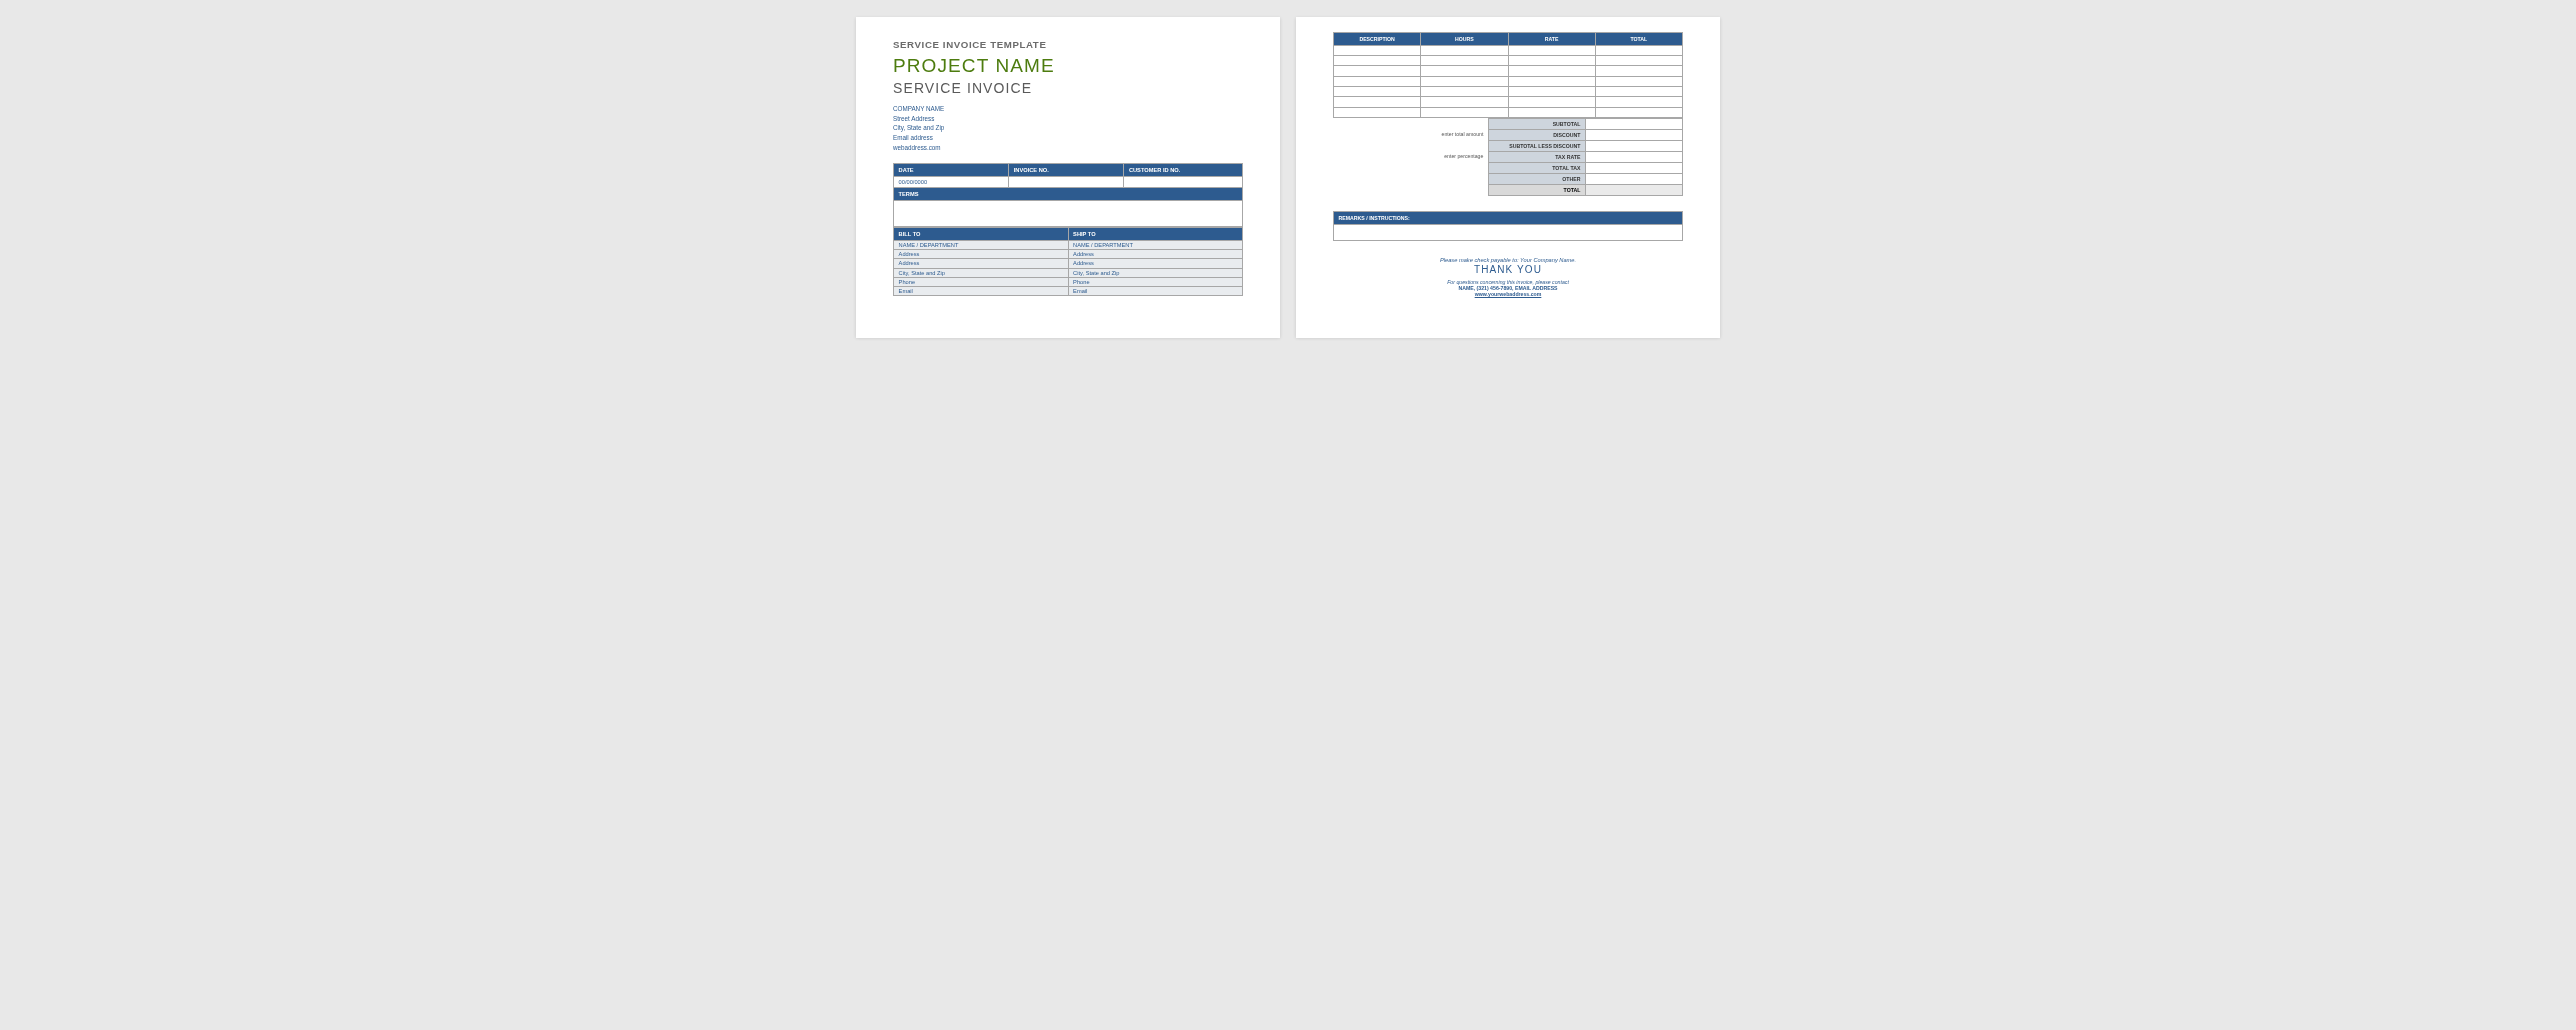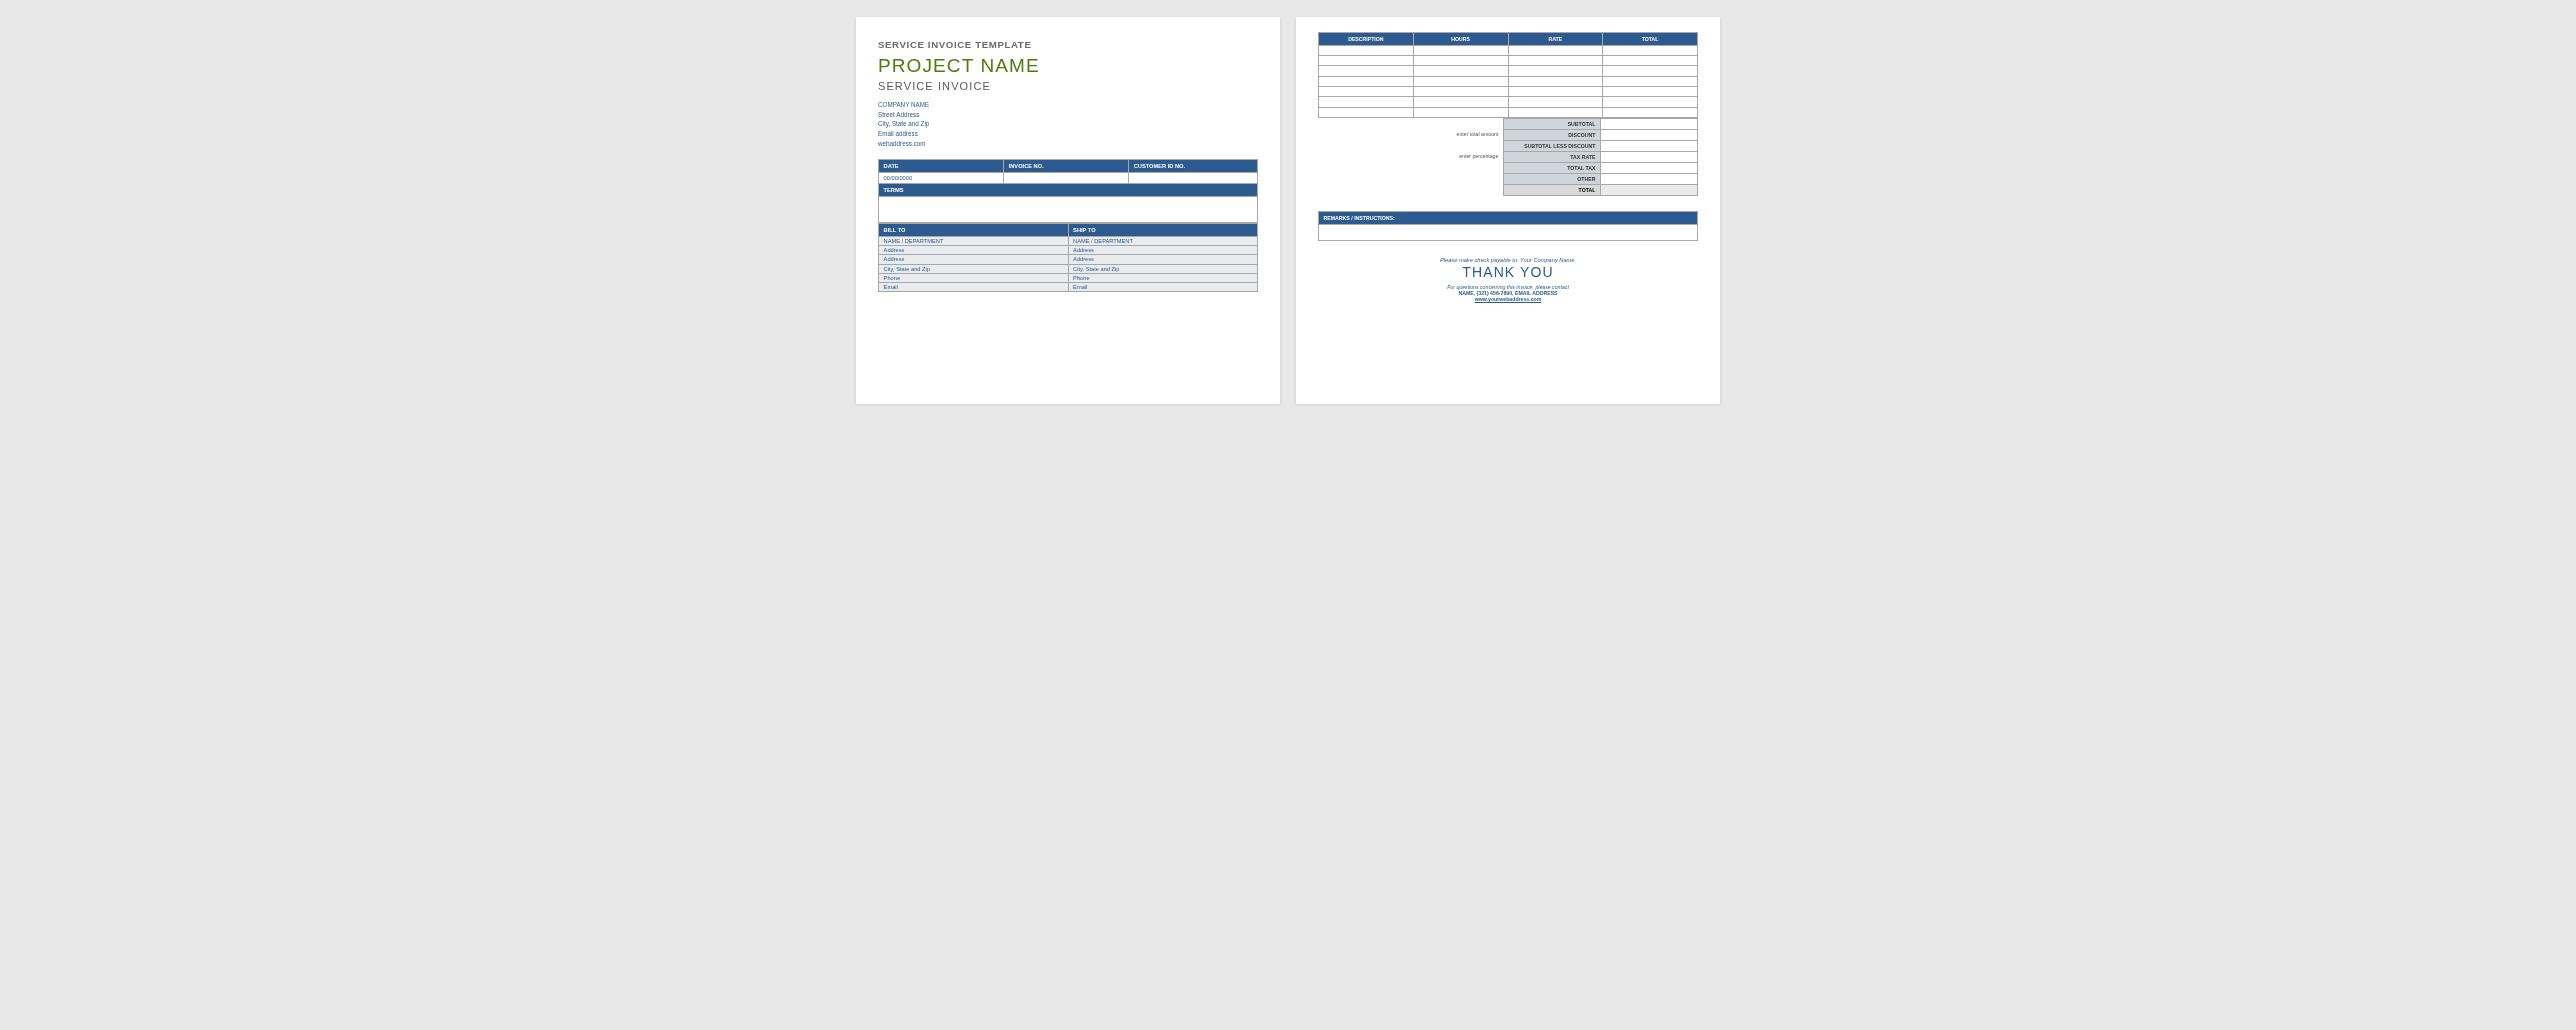--- a/index.html
+++ b/index.html
@@ -7,42 +7,42 @@
     background: #e8e8e8;
     font-family: Arial, Helvetica, sans-serif;
     padding: 17px;
     display: flex;
     gap: 16px;
     justify-content: center;
   }
   .page {
     background: #fff;
     width: 424px;
-    height: 387px;
+    height: 321px;
     box-shadow: 0 1.1px 3.4px rgba(0,0,0,0.15);
-    padding: 22px 22px;
+    padding: 22px 37px;
     position: relative;
   }
   .template-title {
     color: #6b6b6b;
     font-size: 9.7px;
     font-weight: bold;
     letter-spacing: 0.6px;
     margin-bottom: 4.6px;
   }
   .project-name {
     color: #4d7c0f;
     font-size: 19px;
     font-weight: 300;
     letter-spacing: 1.1px;
     margin-bottom: 3.4px;
   }
   .subheading {
     color: #5a5a5a;
-    font-size: 11px;
+    font-size: 14px;
     font-weight: 300;
     letter-spacing: 1.1px;
     margin-bottom: 8px;
   }
   .company-block div {
     color: #2d5b8f;
     font-size: 6.3px;
     line-height: 1.55;
   }
   .info-table, .party-table, .items-table, .summary-table {
@@ -140,21 +140,21 @@
     border-top:none;
     height:16px;
     background:#fff;
   }
   .footer {
     text-align:center;
     color:#2d5b8f;
     margin-top:16px;
   }
   .footer .payable { font-size:5.7px; font-style:italic; }
-  .footer .thankyou { font-size:14px; letter-spacing:1.1px; font-weight:300; margin:1.1px 0 4.6px; }
+  .footer .thankyou { font-size:10px; letter-spacing:1.1px; font-weight:300; margin:1.1px 0 4.6px; }
   .footer .questions { font-size:5.2px; font-style:italic; }
   .footer .contact { font-size:5.2px; font-weight:bold; }
   .footer .web { font-size:5.2px; font-weight:bold; text-decoration:underline; }
 </style>
 </head>
 <body>
 
 <div class="page">
   <div class="template-title">SERVICE INVOICE TEMPLATE</div>
   <div class="project-name">PROJECT NAME</div>

